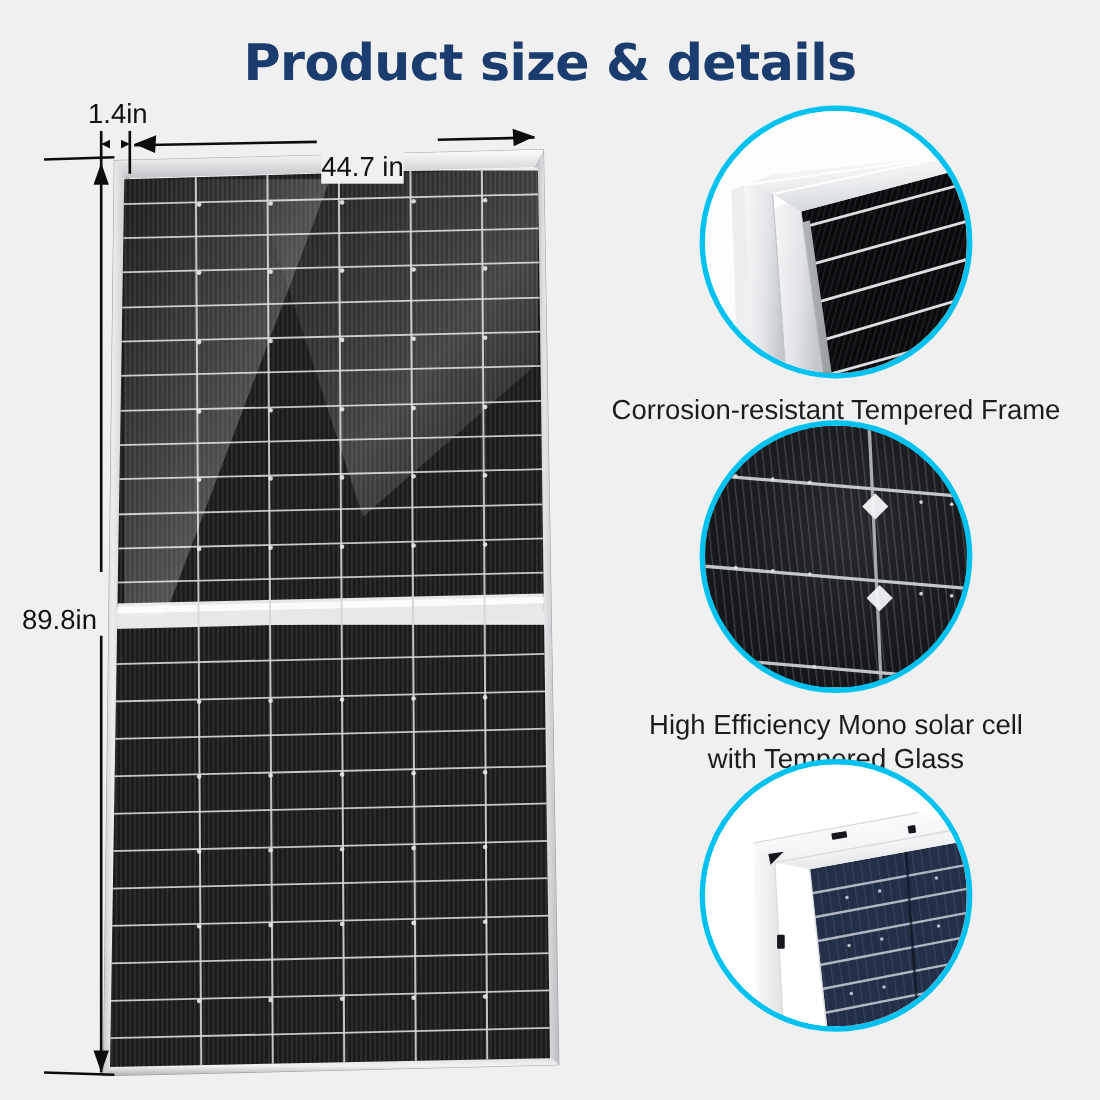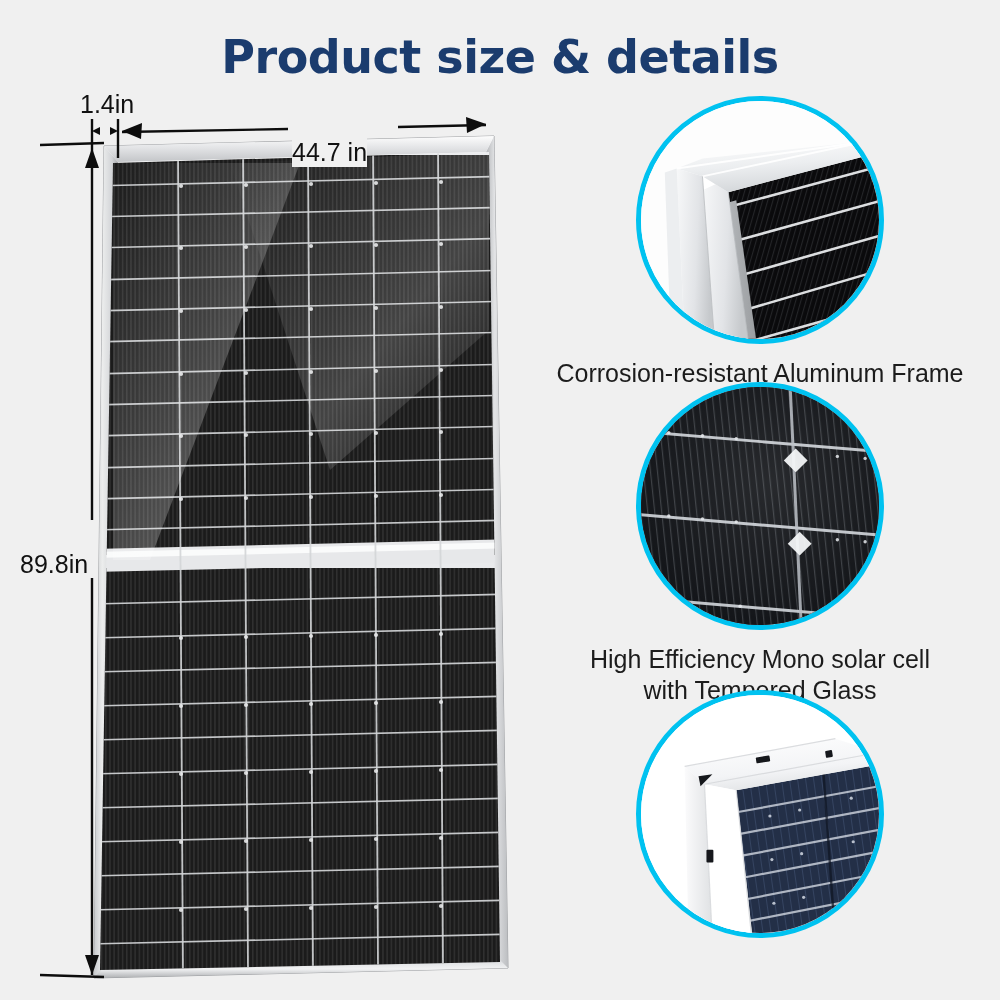--- a/index.html
+++ b/index.html
@@ -361,21 +361,21 @@
             <line x1="62" y1="76" x2="240" y2="38"></line>
           </g>
           <g stroke="#b9bcbf" stroke-width="1" opacity="0.8" fill="none">
             <line x1="62" y1="76" x2="74" y2="240"></line>
             <line x1="88" y1="92" x2="108" y2="240"></line>
           </g>
         </svg>
       </div>
     </div>
     <div class="caption">
-      <div>Corrosion-resistant Aluminum Frame</div>
+      <div>Corrosion-resistant Tempered Frame</div>
     </div>
   </div>
 
   <div class="detail-block" id="detail-1">
     <div class="circle-wrap">
       <div class="circle-ring">
         <svg class="circle-inner" viewBox="0 0 240 240" preserveAspectRatio="xMidYMid slice">
           <defs>
             <pattern id="f2Fingers" width="7" height="14" patternUnits="userSpaceOnUse" patternTransform="rotate(-6)">
               <rect width="7" height="14" fill="#101216"></rect>

